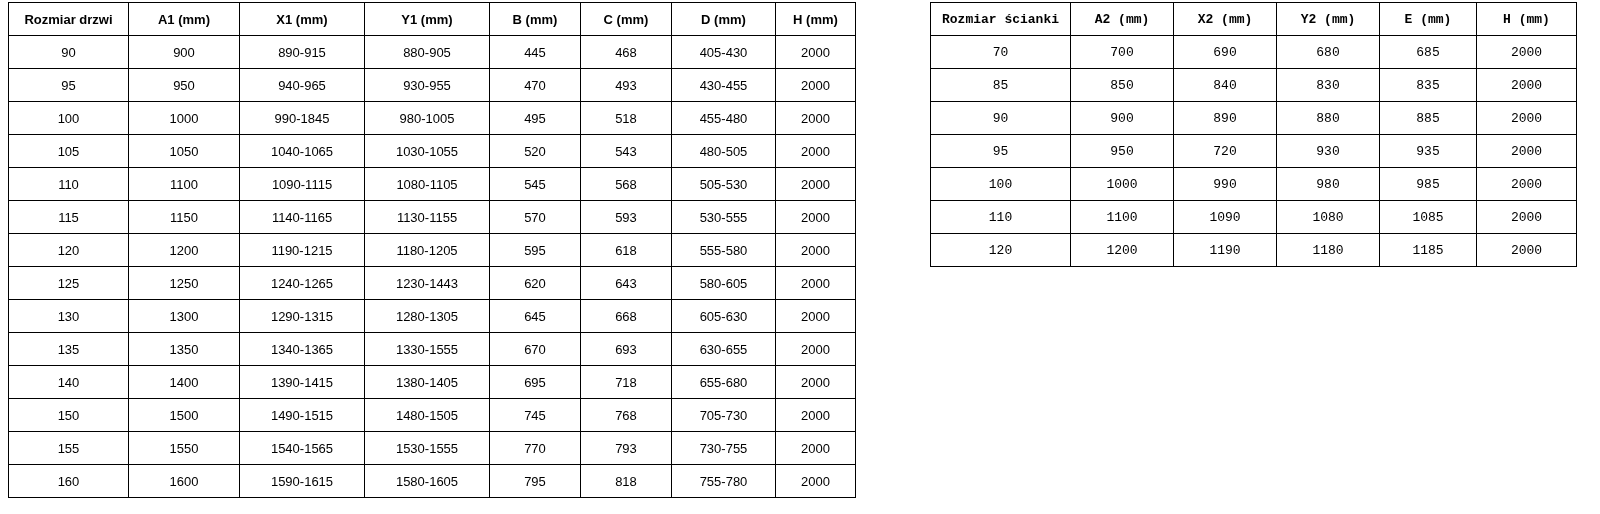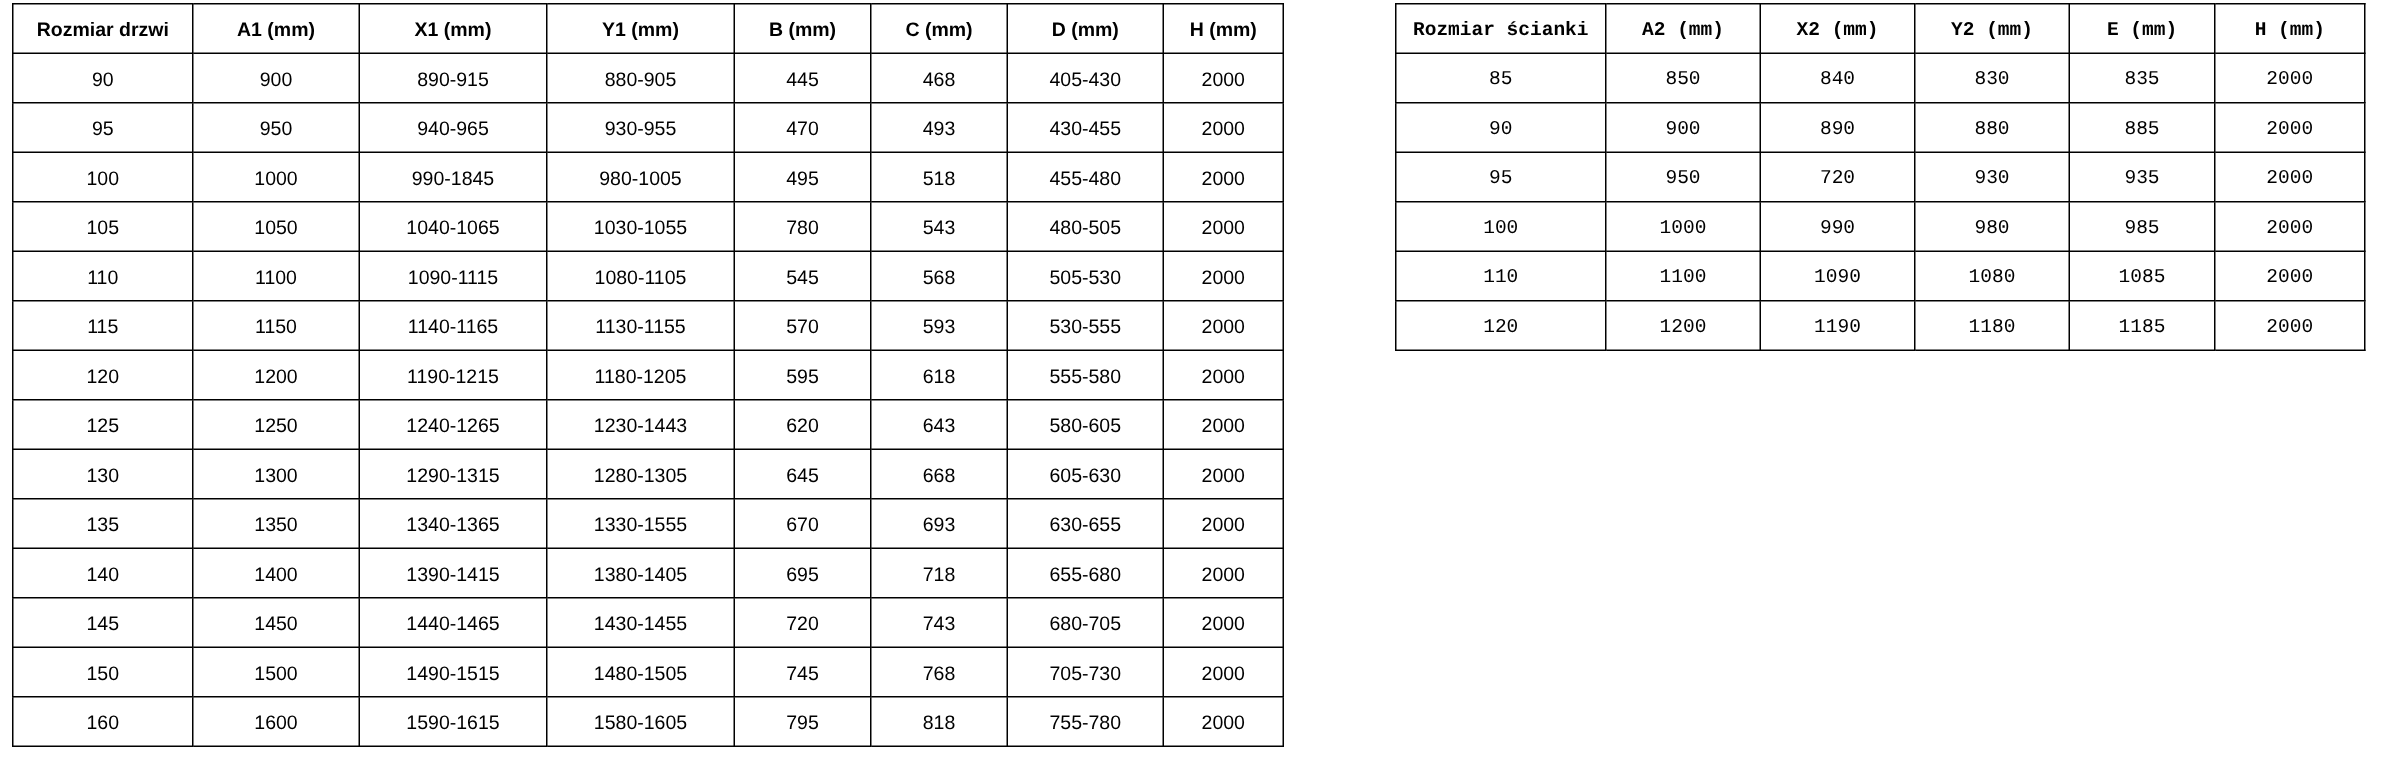--- a/index.html
+++ b/index.html
@@ -126,21 +126,21 @@
           <td>495</td>
           <td>518</td>
           <td>455-480</td>
           <td>2000</td>
         </tr>
         <tr>
           <td>105</td>
           <td>1050</td>
           <td>1040-1065</td>
           <td>1030-1055</td>
-          <td>780</td>
+          <td>520</td>
           <td>543</td>
           <td>480-505</td>
           <td>2000</td>
         </tr>
         <tr>
           <td>110</td>
           <td>1100</td>
           <td>1090-1115</td>
           <td>1080-1105</td>
           <td>545</td>
@@ -202,37 +202,37 @@
           <td>140</td>
           <td>1400</td>
           <td>1390-1415</td>
           <td>1380-1405</td>
           <td>695</td>
           <td>718</td>
           <td>655-680</td>
           <td>2000</td>
         </tr>
         <tr>
-          <td>145</td>
-          <td>1450</td>
-          <td>1440-1465</td>
-          <td>1430-1455</td>
-          <td>720</td>
-          <td>743</td>
-          <td>680-705</td>
-          <td>2000</td>
-        </tr>
-        <tr>
           <td>150</td>
           <td>1500</td>
           <td>1490-1515</td>
           <td>1480-1505</td>
           <td>745</td>
           <td>768</td>
           <td>705-730</td>
+          <td>2000</td>
+        </tr>
+        <tr>
+          <td>155</td>
+          <td>1550</td>
+          <td>1540-1565</td>
+          <td>1530-1555</td>
+          <td>770</td>
+          <td>793</td>
+          <td>730-755</td>
           <td>2000</td>
         </tr>
         <tr>
           <td>160</td>
           <td>1600</td>
           <td>1590-1615</td>
           <td>1580-1605</td>
           <td>795</td>
           <td>818</td>
           <td>755-780</td>
@@ -257,20 +257,28 @@
           <th>Rozmiar ścianki</th>
           <th>A2 (mm)</th>
           <th>X2 (mm)</th>
           <th>Y2 (mm)</th>
           <th>E (mm)</th>
           <th>H (mm)</th>
         </tr>
       </thead>
       <tbody>
         <tr>
+          <td>70</td>
+          <td>700</td>
+          <td>690</td>
+          <td>680</td>
+          <td>685</td>
+          <td>2000</td>
+        </tr>
+        <tr>
           <td>85</td>
           <td>850</td>
           <td>840</td>
           <td>830</td>
           <td>835</td>
           <td>2000</td>
         </tr>
         <tr>
           <td>90</td>
           <td>900</td>

